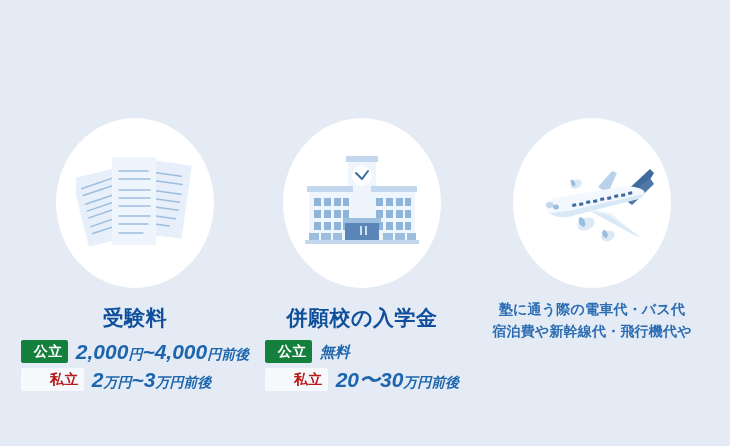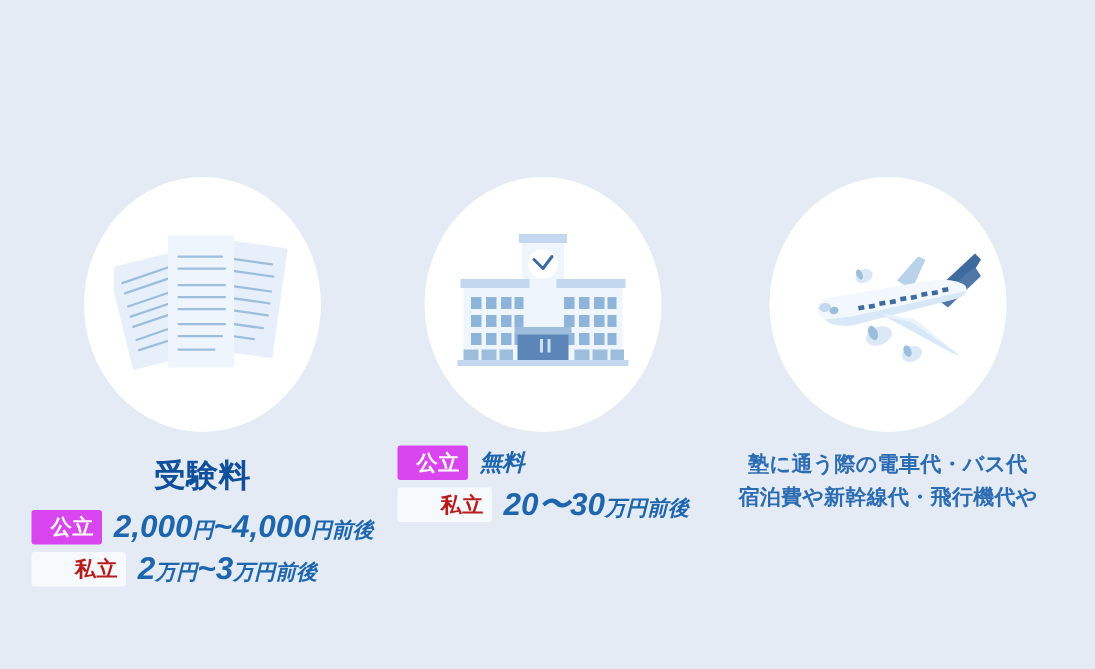--- a/index.html
+++ b/index.html
@@ -98,21 +98,21 @@
     font-weight: bold;
     line-height: 1;
     padding: 4px 5px 5px 5px;
     letter-spacing: 0.5px;
     border-radius: 2px;
     min-width: 34px;
     text-align: center;
     box-sizing: border-box;
   }
   .badge.public {
-    background: #d946ef;
+    background: #15803d;
     color: #ffffff;
     padding-left: 13px;
   }
   .badge.private {
     background: #f7fafd;
     color: #b91c1c;
     padding-left: 29px;
   }
   .fee-value {
     color: #1d66ae;
@@ -277,20 +277,21 @@
               <rect x="8" y="83" width="10" height="7"></rect>
                 <rect x="20" y="83" width="10" height="7"></rect>
                 <rect x="32" y="83" width="9" height="7"></rect>
               <rect x="82" y="83" width="10" height="7"></rect>
                 <rect x="94" y="83" width="10" height="7"></rect>
                 <rect x="106" y="83" width="9" height="7"></rect>
             </g>
           </svg>
         </span>
       </div>
+      <div class="col-heading">併願校の入学金</div>
       <div class="fee-rows">
         <div class="fee-row">
           <span class="badge public">公立</span>
           <span class="fee-value small">無料</span>
         </div>
         <div class="fee-row">
           <span class="badge private">私立</span>
           <span class="fee-value">
             <span>20</span>
               <span>〜</span>

